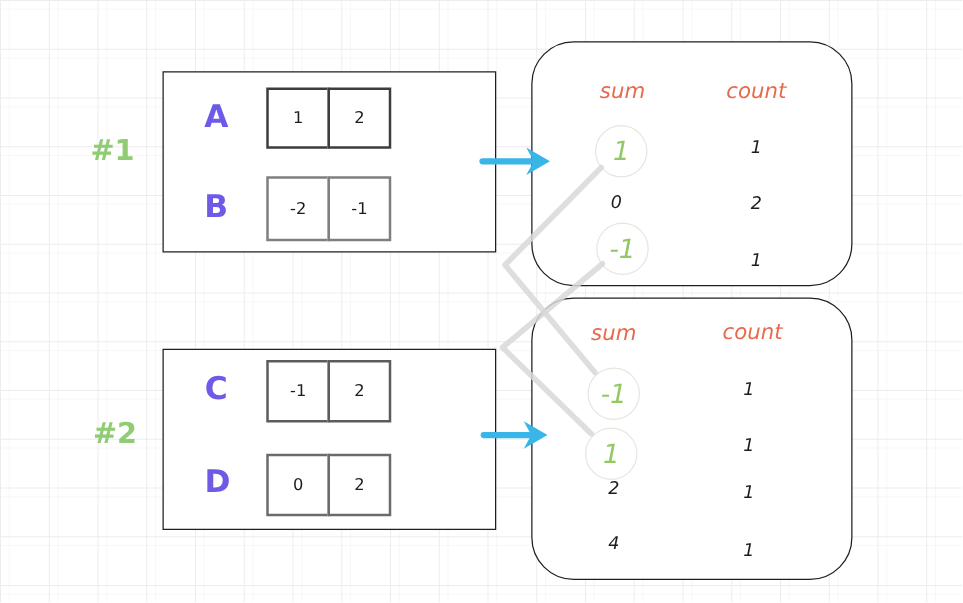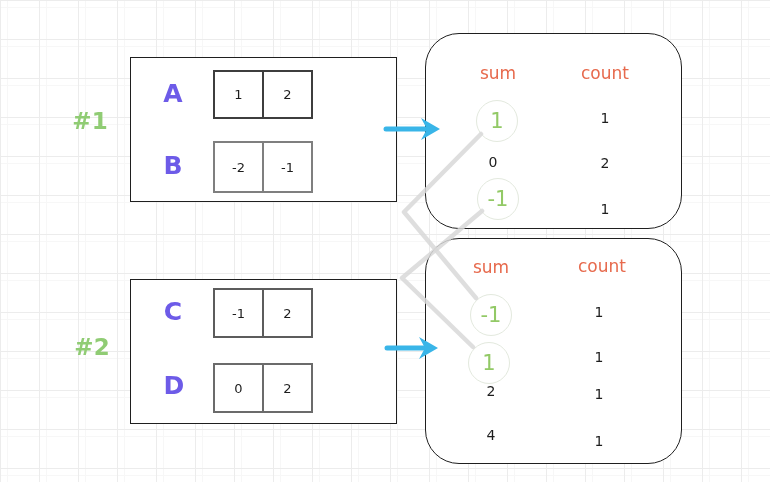--- a/index.html
+++ b/index.html
@@ -32,21 +32,21 @@
     background:#fff;border:2px solid #4a4a4a;font-size:13px;color:#1d1d1d;
   }
   .cell + .cell{margin-left:-2px;}
   .cells-a .cell{height:49px;border-color:#3d3d3d;}
   .cells-b .cell{height:52px;border-color:#7f7f7f;}
   .cells-c .cell{height:50px;border-color:#5c5c5c;}
   .cells-d .cell{height:50px;border-color:#6b6b6b;}
   .result-box{
     position:absolute;background:#fff;border:1.6px solid #1f1f1f;border-radius:34px;z-index:1;
   }
-  .pc{position:absolute;transform:translate(-50%,-50%);white-space:nowrap;}
+  .pc{position:absolute;transform:translate(-50%,-50%);white-space:nowrap;font-style:italic;}
   .tbl-header{color:var(--c-header,#e76a4d);font-size:17px;z-index:4;}
   .tbl-num{color:#1d1d1d;font-size:14px;z-index:4;}
   .sum-chip{
     width:42px;height:42px;border-radius:50%;background:#fff;
     border:1.5px solid #e3e9de;box-sizing:border-box;
     display:flex;align-items:center;justify-content:center;
     color:var(--c-green,#92c966);font-size:21px;z-index:6;
   }
   #overlay{position:absolute;left:0;top:0;z-index:5;pointer-events:none;}
   .connector{fill:none;stroke:var(--c-connector,#d8d8d8);stroke-width:4.5;

